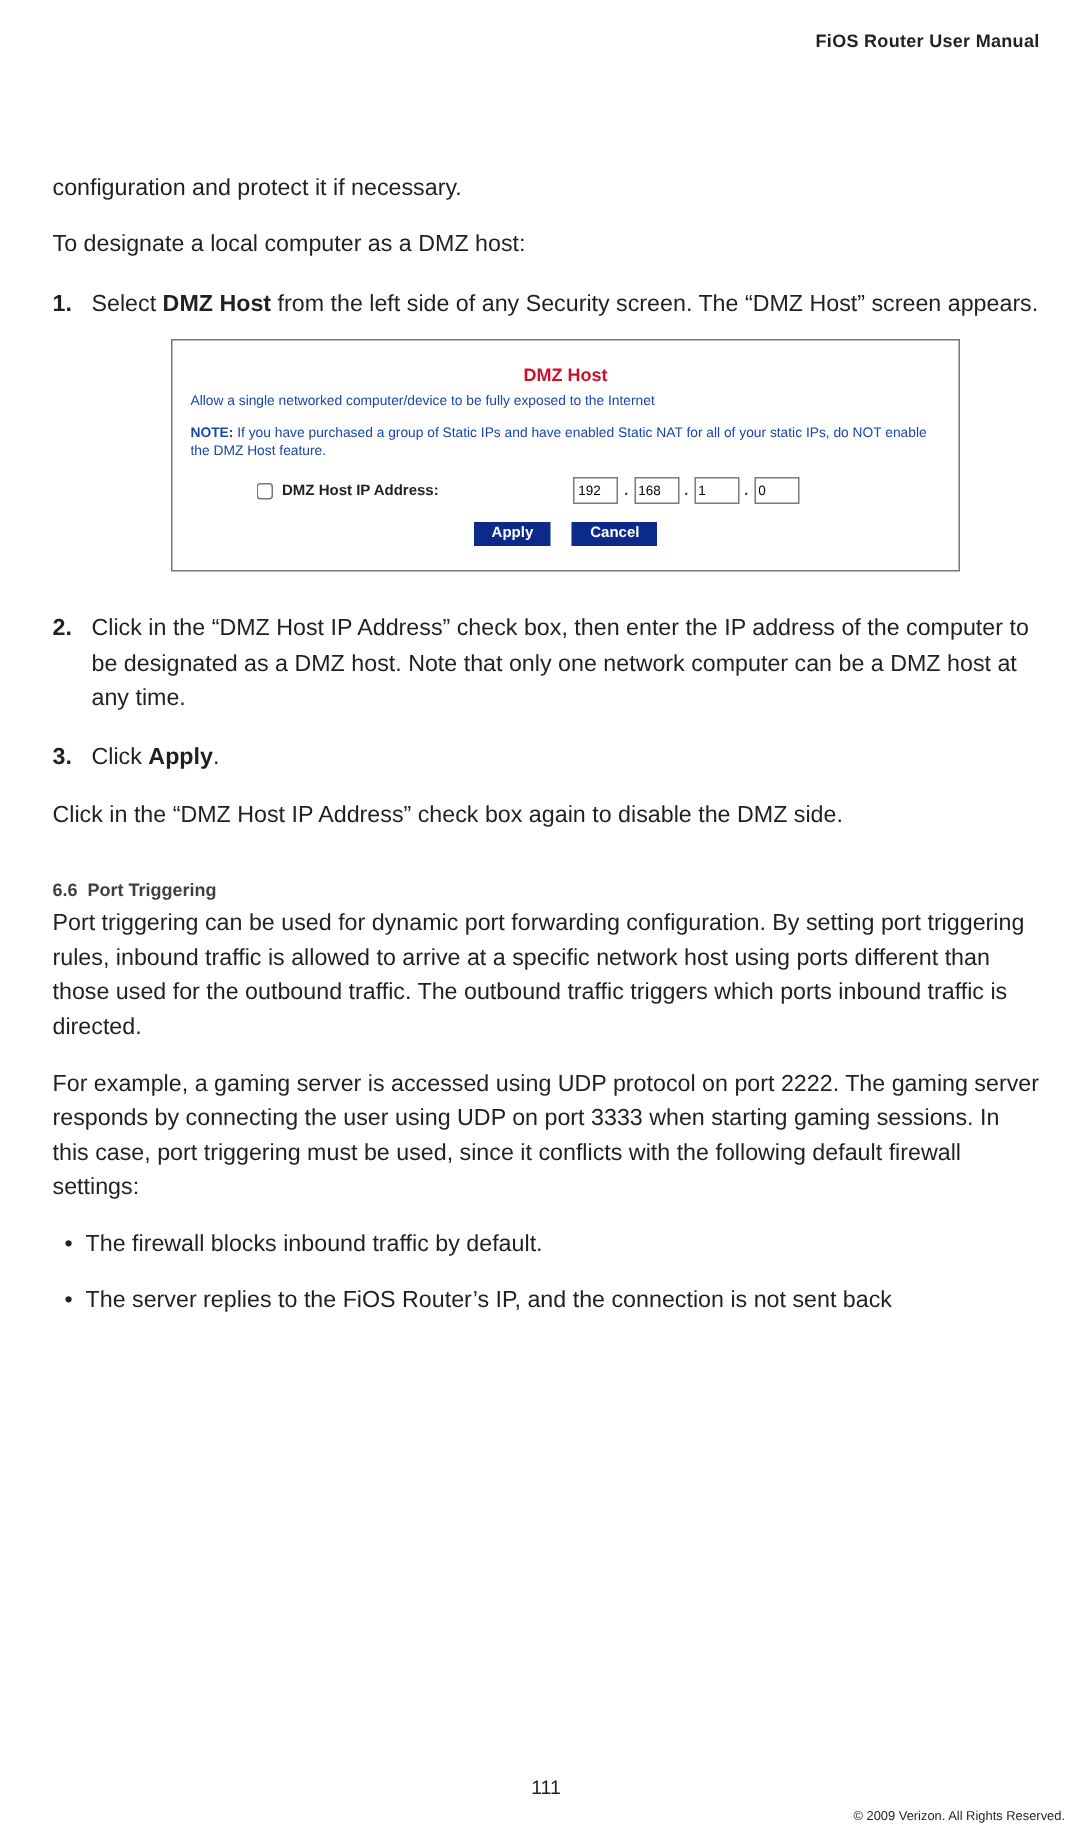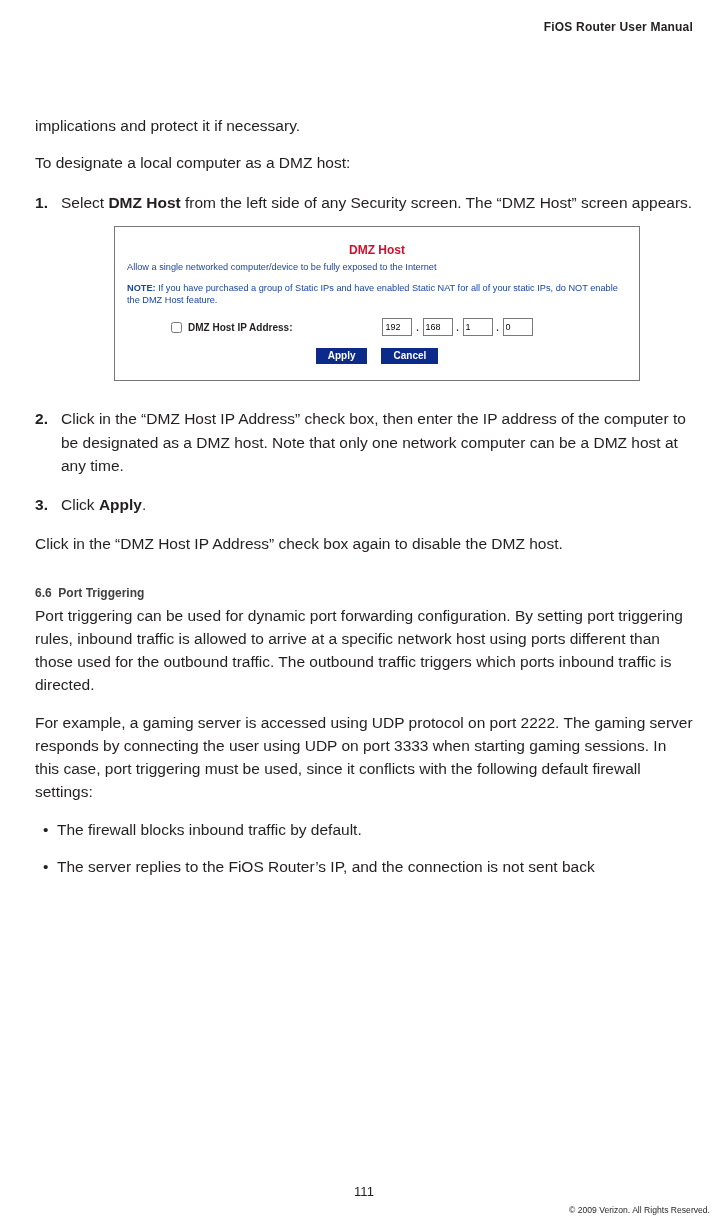--- a/index.html
+++ b/index.html
@@ -34,21 +34,21 @@
 </style>
 </head>
 <body>
 
 <div class="page">
 
   <div class="header-title">FiOS Router User Manual</div>
 
   <div class="body-text">
 
-    <p class="para">implications and protect it if necessary.</p>
+    <p class="para">configuration and protect it if necessary.</p>
     <p class="para">To designate a local computer as a DMZ host:</p>
 
     <ol class="steps">
       <li>
         <span>Select </span><span class="bold">DMZ Host</span><span> from the left side of any Security screen. The “DMZ Host” screen appears.</span>
 
         <div class="fig-wrap">
           <div class="fig">
             <div class="fig-title">DMZ Host</div>
             <div class="fig-sub">Allow a single networked computer/device to be fully exposed to the Internet</div>
@@ -76,21 +76,21 @@
         </div>
       </li>
 
       <li>Click in the “DMZ Host IP Address” check box, then enter the IP address of the computer to be designated as a DMZ host. Note that only one network computer can be a DMZ host at any time.</li>
 
       <li>
         <span>Click </span><span class="bold">Apply</span><span>.</span>
       </li>
     </ol>
 
-    <p class="para">Click in the “DMZ Host IP Address” check box again to disable the DMZ host.</p>
+    <p class="para">Click in the “DMZ Host IP Address” check box again to disable the DMZ side.</p>
 
     <div class="section-head">
       <span>6.6</span>&nbsp;&nbsp;<span>Port Triggering</span>
     </div>
 
     <p class="para" style="margin-top:2px;">Port triggering can be used for dynamic port forwarding configuration. By setting port triggering rules, inbound traffic is allowed to arrive at a specific network host using ports different than those used for the outbound traffic. The outbound traffic triggers which ports inbound traffic is directed.</p>
     <p class="para">For example, a gaming server is accessed using UDP protocol on port 2222. The gaming server responds by connecting the user using UDP on port 3333 when starting gaming sessions. In this case, port triggering must be used, since it conflicts with the following default firewall settings:</p>
 
     <ul class="bullets">
       <li>The firewall blocks inbound traffic by default.</li>

